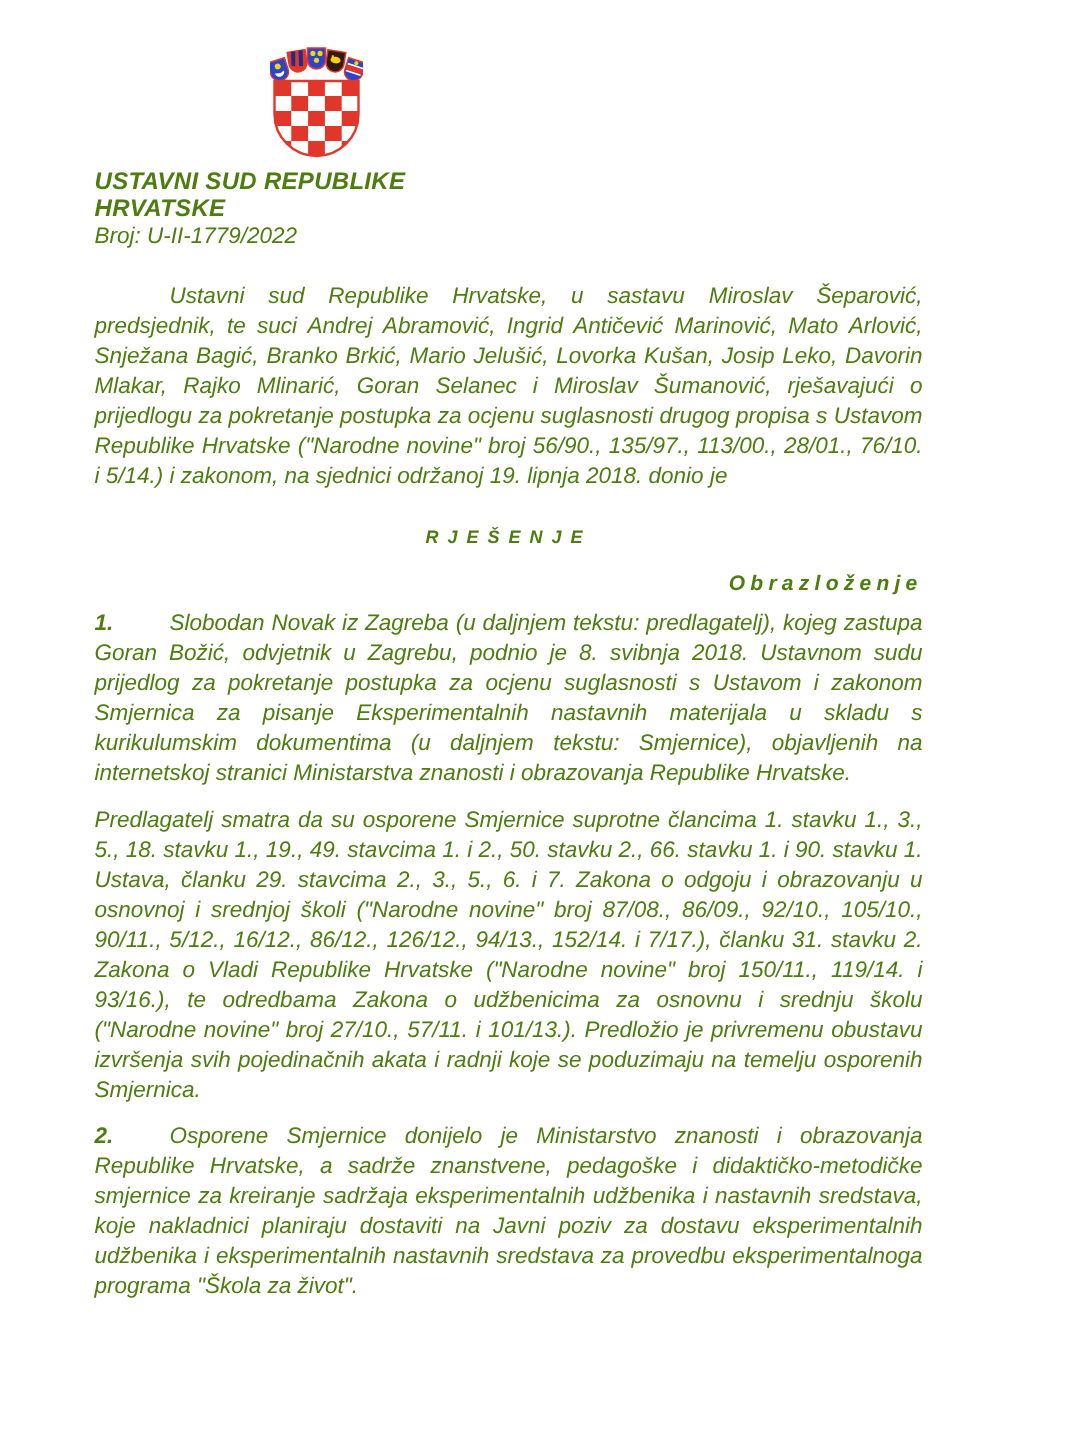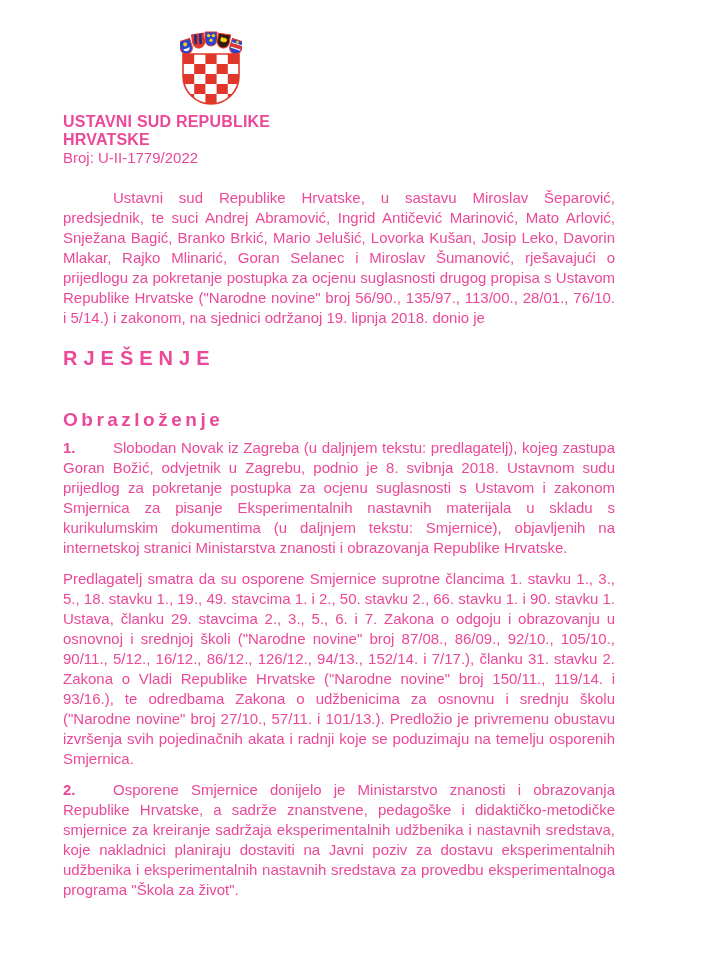--- a/index.html
+++ b/index.html
@@ -3,40 +3,41 @@
 <meta charset="utf-8">
 <style>
   html, body { margin: 0; padding: 0; background: #ffffff; }
   .page {
     position: relative;
     width: 679px;
     height: 962px;
     background: #ffffff;
     overflow: hidden;
     font-family: "Liberation Sans", sans-serif;
-    color: #ec4899;
+    color: #4d7c0f;
     box-sizing: border-box;
     padding: 30px 64px 0 63px;
+    font-style: italic;
   }
   .doc-header { width: 296px; }
   .arms { display: block; margin: 0 auto 7px auto; width: 62px; height: 76px; }
   .court-name { font-size: 16px; font-weight: bold; line-height: 18px; letter-spacing: 0.2px; }
   .header-line { font-size: 15px; line-height: 18px; }
 
   p { margin: 0; font-size: 15px; line-height: 20px; text-align: justify; }
   .indent { text-indent: 50px; }
   .intro { margin-top: 21px; }
   .ruling-title {
-    margin: 20px 0 0 0; 
-    font-size: 20px; font-weight: bold; letter-spacing: 6px; line-height: 20px;
+    margin: 20px 0 0 0; text-align: center;
+    font-size: 12px; font-weight: bold; letter-spacing: 6px; line-height: 20px;
   }
   .ruling-par { margin-top: 18px; }
   .reasoning-title {
-    margin: 42px 0 0 0; text-align: left;
-    font-size: 19px; font-weight: bold; letter-spacing: 3.5px; line-height: 20px;
+    margin: 10px 0 0 0; text-align: right;
+    font-size: 14px; font-weight: bold; letter-spacing: 3.5px; line-height: 20px;
   }
   .par-1 { margin-top: 8px; }
   .par-mid { margin-top: 11px; }
   .num { display: inline-block; width: 50px; font-weight: bold; text-indent: 0; }
 
   
   .f-red    { fill: var(--arms-red, #e1372a); }
   .f-white  { fill: var(--arms-white, #ffffff); }
   .f-blue   { fill: var(--arms-blue, #2945cf); }
   .f-navy   { fill: var(--arms-navy, #1d2e8f); }

